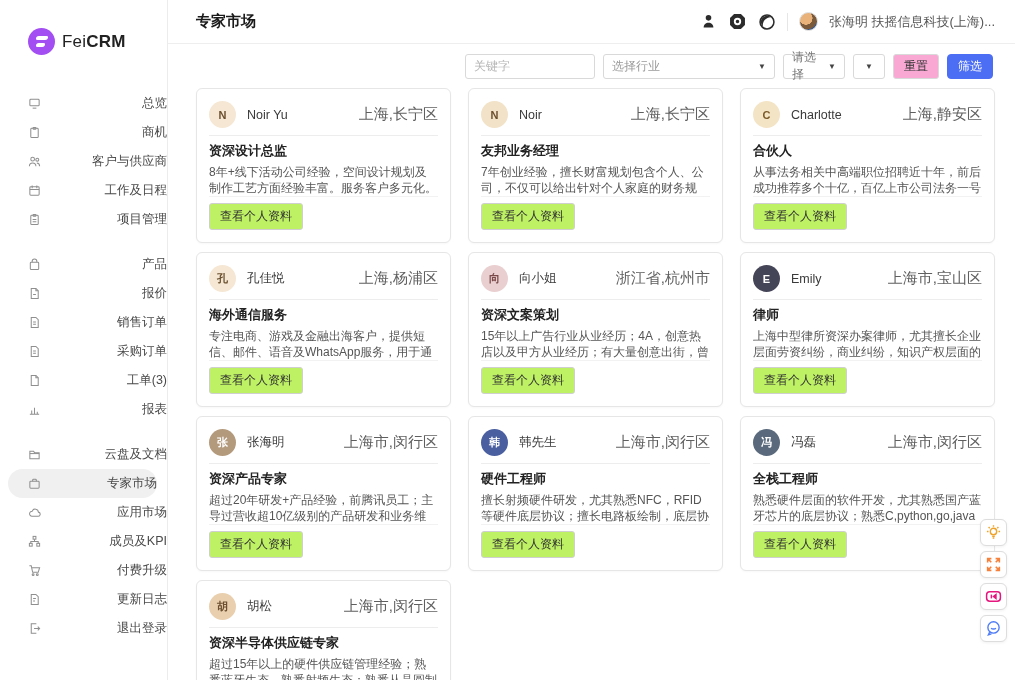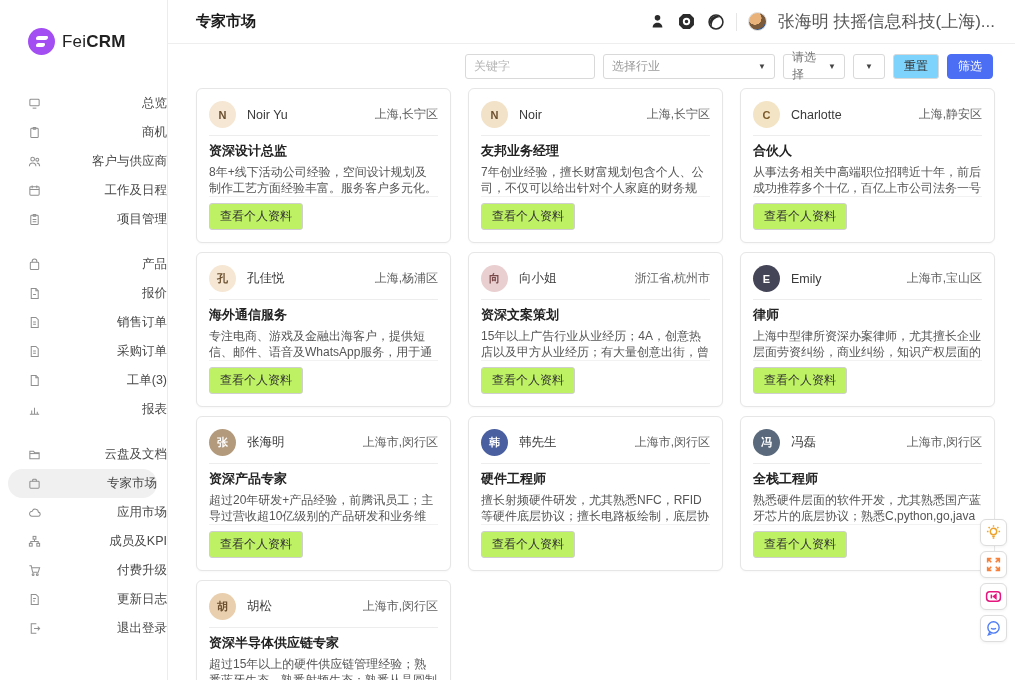--- a/index.html
+++ b/index.html
@@ -21,42 +21,42 @@
   .snav.active { background:#f0f0f1; border-radius:16px; margin:0 10px 0 8px; padding-left:20px; }
   .sgroup-gap { height:16px; }
 
   
   .main { flex:1; display:flex; flex-direction:column; min-width:0; }
   .topbar { height:44px; border-bottom:1px solid #eeeeee; display:flex; align-items:center; padding:0 20px 0 28px; flex:0 0 44px; }
   .page-title { font-size:15px; font-weight:bold; color:#1a1a1a; }
   .topbar-right { margin-left:auto; display:flex; align-items:center; gap:11px; }
   .tb-divider { width:1px; height:18px; background:#e6e6e6; }
   .tb-avatar { width:19px; height:19px; border-radius:50%; background:radial-gradient(circle at 35% 30%, #e8b27a 0 40%, #7a5a3a 41% 70%, #3a5a8a 71%); border:1px solid #ddd; }
-  .tb-user { font-size:17px; color:#555; }
+  .tb-user { font-size:13px; color:#555; }
 
   
   .filterbar { height:44px; flex:0 0 44px; display:flex; align-items:center; justify-content:flex-end; gap:8px; padding-right:22px; }
   .f-input { width:130px; height:25px; border:1px solid #d9d9d9; border-radius:3px; font-size:12px; padding:0 8px; color:#333; outline:none; font-family:inherit; }
   .f-input::placeholder { color:#b5b5b5; }
   .f-select { height:25px; border:1px solid #d9d9d9; border-radius:3px; background:#fff; display:flex; align-items:center; font-size:12px; color:#9a9a9a; padding:0 8px; cursor:pointer; }
   .f-select .caret { margin-left:auto; color:#444; font-size:8px; padding-left:8px; }
   .f-select.industry { width:172px; }
   .f-select.small { width:62px; color:#777; }
   .f-select.mini { width:32px; justify-content:center; }
   .f-select.mini .caret { margin-left:0; padding-left:0; }
-  .btn { height:25px; border:1px solid #d9d9d9; border-radius:3px; background:#7dd3fc; font-size:12px; color:#333; padding:0 10px; cursor:pointer; font-family:inherit; }
+  .btn { height:25px; border:1px solid #d9d9d9; border-radius:3px; background:#f9a8d4; font-size:12px; color:#333; padding:0 10px; cursor:pointer; font-family:inherit; }
   .btn.primary { background:#4c6ef5; border-color:#4c6ef5; color:#fff; border-radius:4px; }
 
   
   .cards { display:grid; grid-template-columns:repeat(3, 1fr); column-gap:17px; row-gap:9px; padding:0 20px 0 28px; }
   .card { height:155px; border:1px solid #e6e6e6; border-radius:6px; background:#fff; box-shadow:0 1px 2px rgba(0,0,0,.03); padding:12px; display:flex; flex-direction:column; overflow:hidden; }
   .card-head { display:flex; align-items:center; gap:11px; padding-bottom:7px; border-bottom:1px solid #ededed; }
   .avatar { width:27px; height:27px; border-radius:50%; flex:0 0 27px; display:flex; align-items:center; justify-content:center; font-size:11px; font-weight:bold; }
   .exp-name { font-size:12.5px; color:#3a3a3a; }
-  .exp-loc { margin-left:auto; font-size:12px; color:#5f5f5f; }
+  .exp-loc { margin-left:auto; font-size:15px; color:#5f5f5f; }
   .exp-title { margin-top:7px; font-size:13px; font-weight:bold; color:#222; line-height:16px; }
   .exp-desc { margin-top:5px; font-size:12px; color:#555; line-height:16px; height:48px; overflow:hidden; display:-webkit-box; -webkit-line-clamp:3; -webkit-box-orient:vertical; }
   .card-foot { margin-top:auto; border-top:1px solid #f2f2f2; padding-top:6px; }
   .view-btn { border:1px solid #cfcfcf; border-radius:3px; background:#bef264; font-size:12px; color:#333; padding:4px 10px; cursor:pointer; font-family:inherit; }
 
   
   .av1 { background:#f5e7d3; color:#6b4f2f; }
   .av2 { background:#f2e2c8; color:#6b4f2f; }
   .av3 { background:#f4e4c6; color:#7a5a2a; }
   .av4 { background:#f5e7d3; color:#6b4f2f; }

